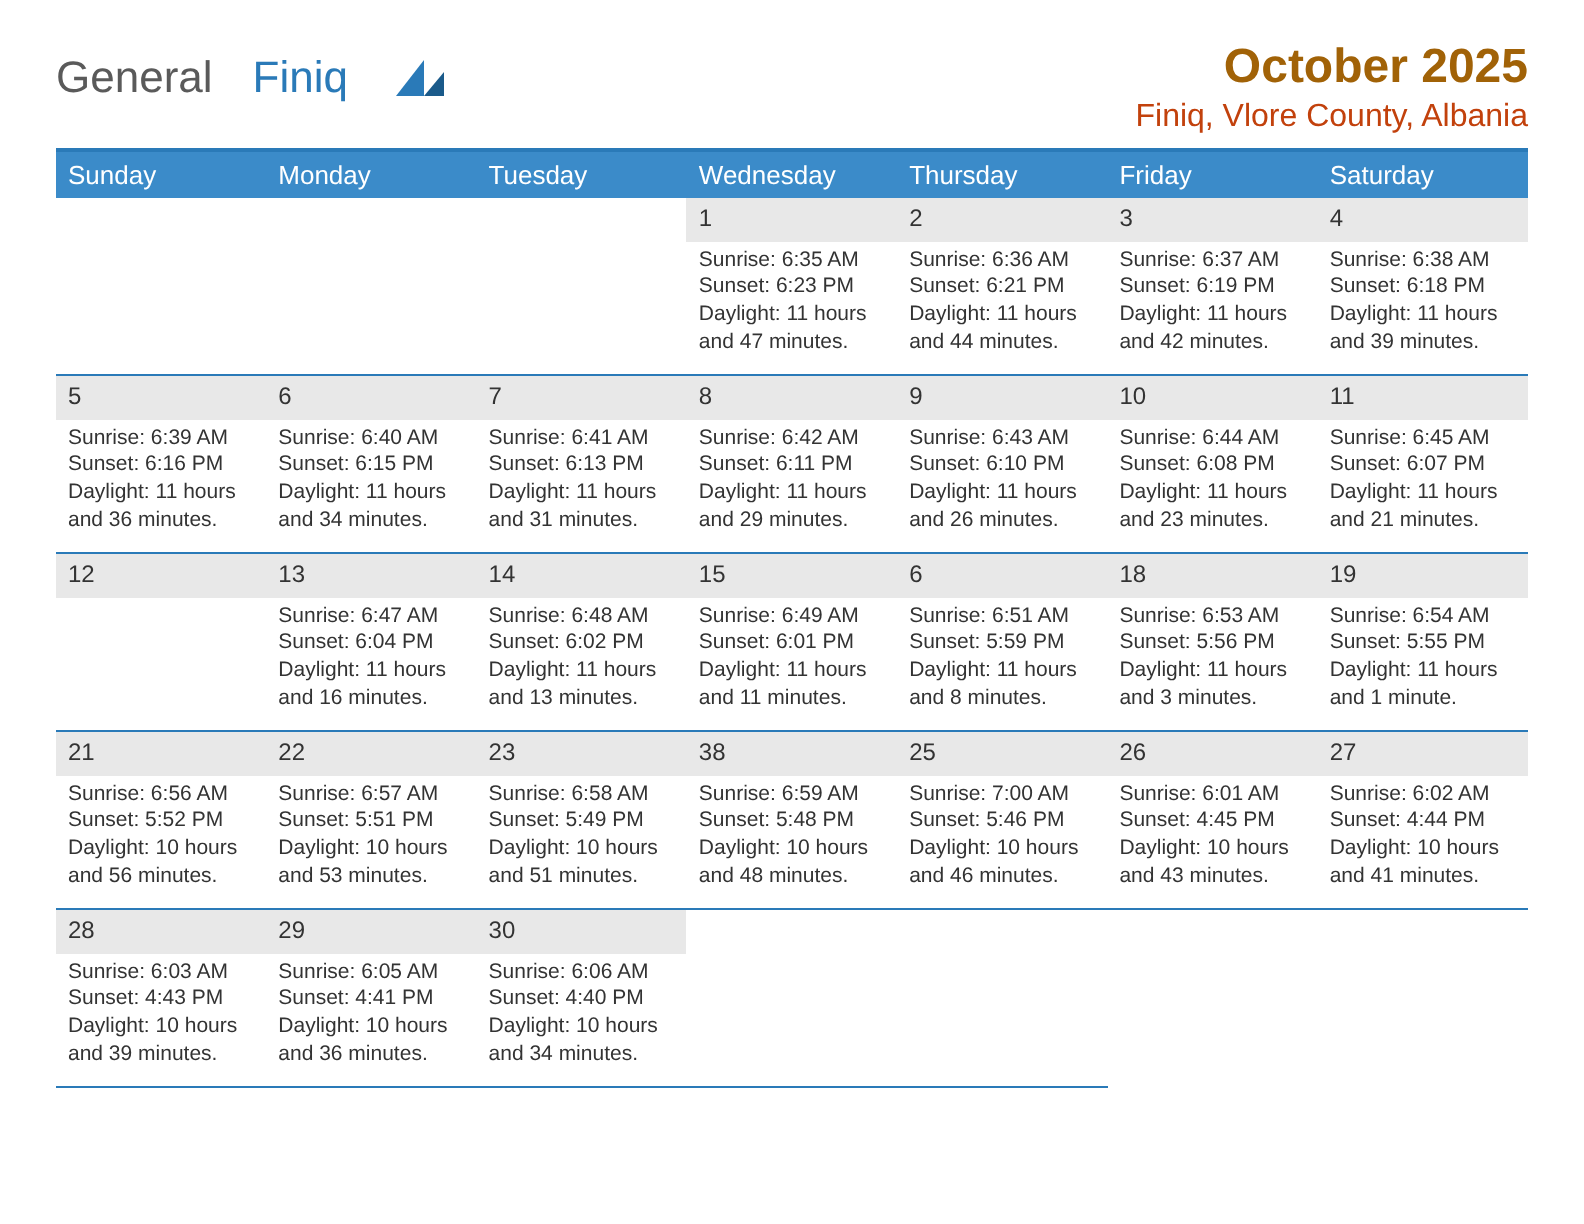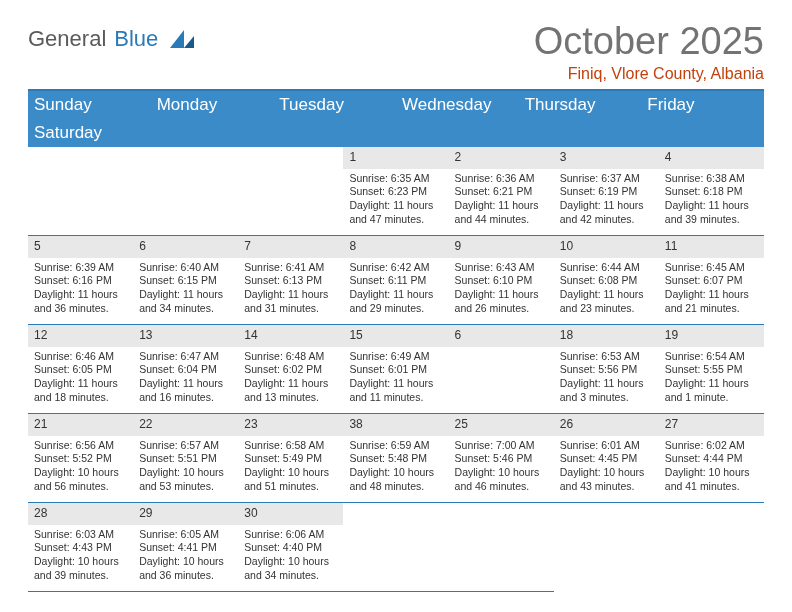--- a/index.html
+++ b/index.html
@@ -1,38 +1,38 @@
 <!DOCTYPE html>
 <html><head>
 <meta charset="utf-8">
 <style>
 body{margin:0;padding:20px 28px;font-family:Arial,Helvetica,sans-serif;background:#fff;color:#333;width:792px;box-sizing:border-box}
 .header{display:flex;justify-content:space-between;align-items:flex-start;margin-bottom:6px}
-.logo{display:flex;align-items:center;gap:8px;font-size:22px;font-weight:400;color:#5a5a5a;margin-top:6px}
+.logo{display:flex;align-items:center;gap:20px;font-size:22px;font-weight:400;color:#5a5a5a;margin-top:6px}
 .logo .blue{color:#2a7ab8;font-weight:400}
 .logo-mark{width:24px;height:18px;margin-left:4px}
 .title-block{text-align:right}
-.month{font-size:38px;color:#737373;margin:0 0 2px 0;font-weight:400}
+.month{font-size:24px;color:#a16207;margin:0 0 2px 0;font-weight:700}
 .location{font-size:16px;color:#c2410c;margin:0}
 .cal{border-top:2px solid #2a7ab8;margin-top:6px}
-.dow{display:grid;grid-template-columns:repeat(6,1fr);background:#3b8bc9;color:#fff;font-size:17px}
+.dow{display:grid;grid-template-columns:repeat(7,1fr);background:#3b8bc9;color:#fff;font-size:13px}
 .dow>div{padding:4px 6px}
 .grid{display:grid;grid-template-columns:repeat(7,1fr)}
 .cell{border-bottom:1px solid #2a7ab8;min-height:88px;padding:0;font-size:10.5px;line-height:1.3;color:#333}
 .cell.empty{border-bottom:1px solid #2a7ab8}
 .daynum{background:#e8e8e8;padding:3px 6px;font-size:12px;color:#333}
 .daytext{padding:3px 6px 6px 6px}
 </style>
 </head>
 <body>
 
 <div class="header">
   <div class="logo">
     <span>General</span>
-      <span class="blue">Blue</span>
+      <span class="blue">Finiq</span>
     <svg class="logo-mark" viewBox="0 0 24 18">
         <path d="M0 18 L14 0 L14 18 Z" fill="#2a7ab8"></path>
         <path d="M14 18 L24 6 L24 18 Z" fill="#1a5a8a"></path>
       </svg>
   </div>
   <div class="title-block">
     <h1 class="month">October 2025</h1>
     <div class="location">Finiq, Vlore County, Albania</div>
   </div>
 </div>
@@ -90,36 +90,36 @@
       <div class="cell">
         <div class="daynum">10</div>
         <div class="daytext">Sunrise: 6:44 AM<br>Sunset: 6:08 PM<br>Daylight: 11 hours and 23 minutes.</div>
       </div>
       <div class="cell">
         <div class="daynum">11</div>
         <div class="daytext">Sunrise: 6:45 AM<br>Sunset: 6:07 PM<br>Daylight: 11 hours and 21 minutes.</div>
       </div>
       <div class="cell">
         <div class="daynum">12</div>
-        <div class="daytext">Sunrise: 6:46 AM<br>Sunset: 6:05 PM<br>Daylight: 11 hours and 18 minutes.</div>
       </div>
       <div class="cell">
         <div class="daynum">13</div>
         <div class="daytext">Sunrise: 6:47 AM<br>Sunset: 6:04 PM<br>Daylight: 11 hours and 16 minutes.</div>
       </div>
       <div class="cell">
         <div class="daynum">14</div>
         <div class="daytext">Sunrise: 6:48 AM<br>Sunset: 6:02 PM<br>Daylight: 11 hours and 13 minutes.</div>
       </div>
       <div class="cell">
         <div class="daynum">15</div>
         <div class="daytext">Sunrise: 6:49 AM<br>Sunset: 6:01 PM<br>Daylight: 11 hours and 11 minutes.</div>
       </div>
       <div class="cell">
         <div class="daynum">6</div>
+        <div class="daytext">Sunrise: 6:51 AM<br>Sunset: 5:59 PM<br>Daylight: 11 hours and 8 minutes.</div>
       </div>
       <div class="cell">
         <div class="daynum">18</div>
         <div class="daytext">Sunrise: 6:53 AM<br>Sunset: 5:56 PM<br>Daylight: 11 hours and 3 minutes.</div>
       </div>
       <div class="cell">
         <div class="daynum">19</div>
         <div class="daytext">Sunrise: 6:54 AM<br>Sunset: 5:55 PM<br>Daylight: 11 hours and 1 minute.</div>
       </div>
       <div class="cell">

